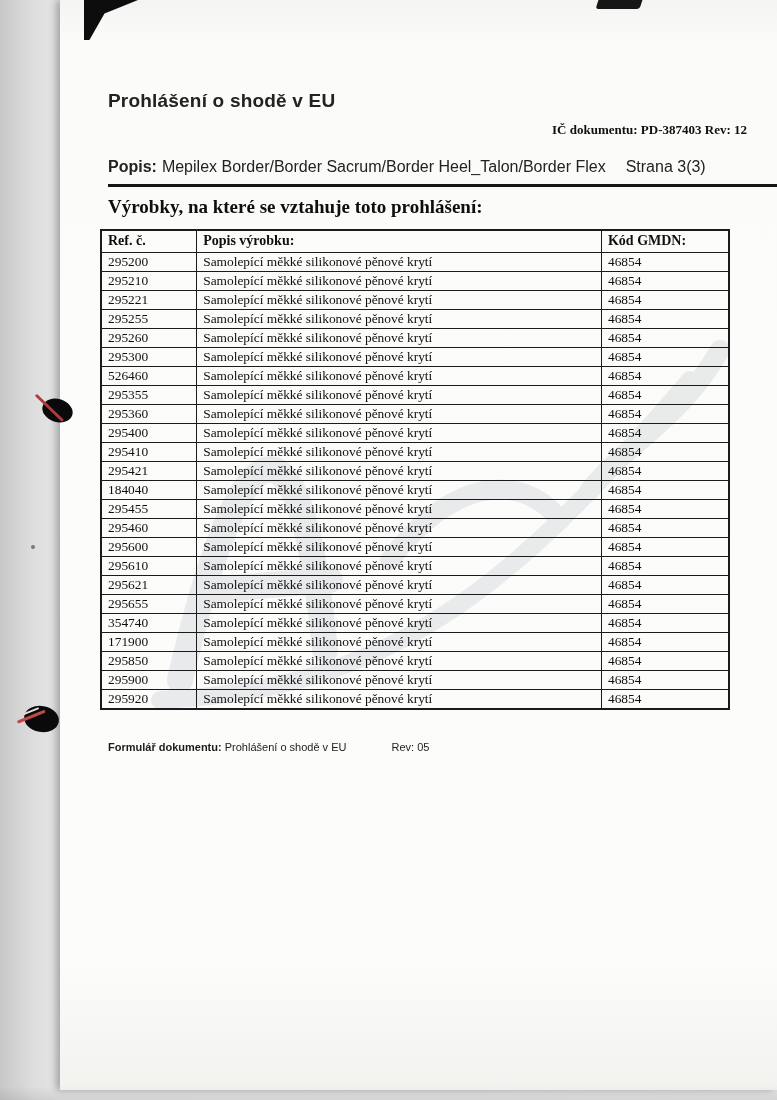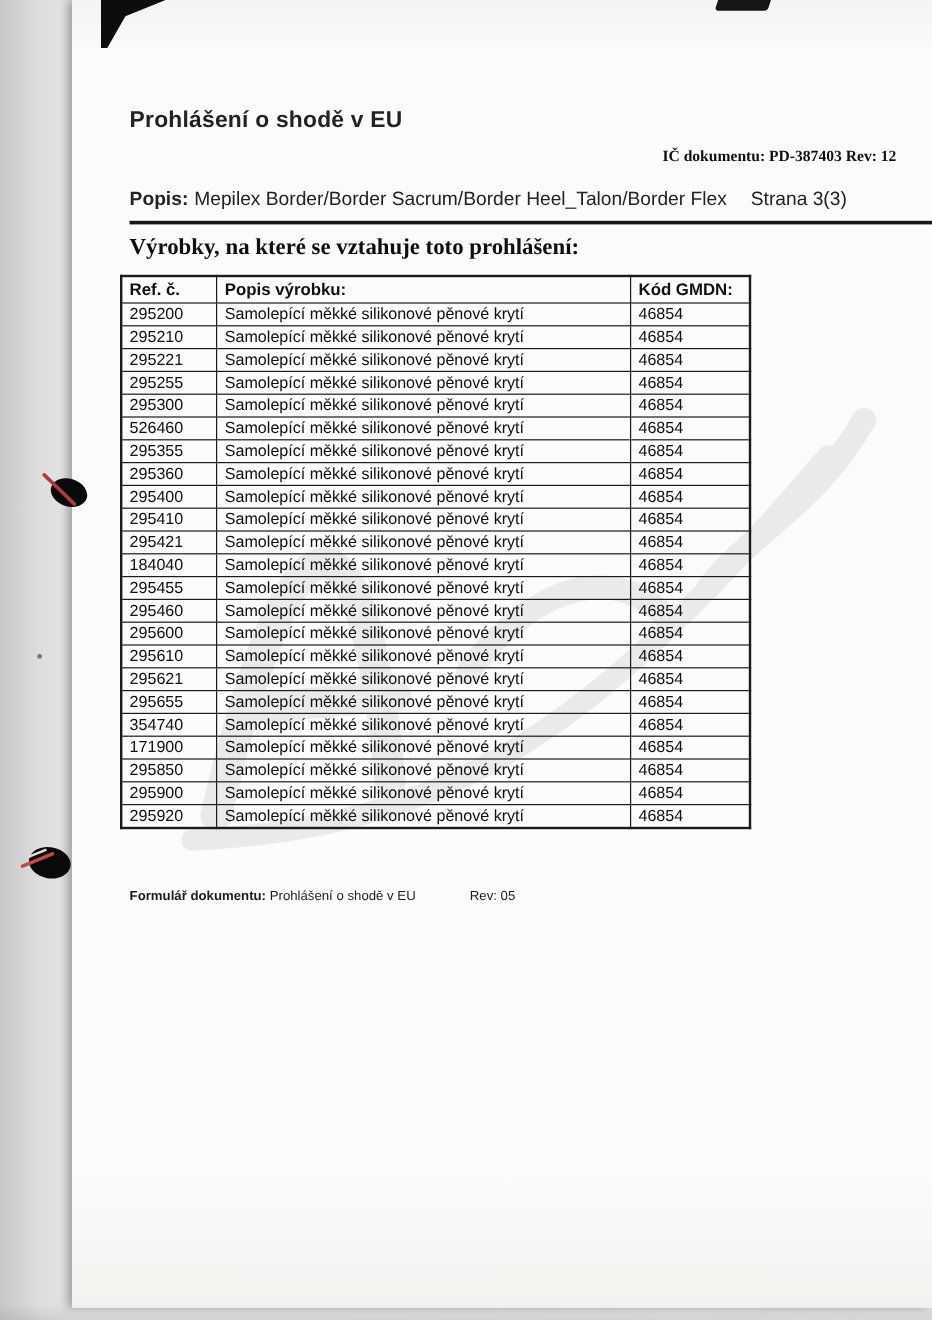--- a/index.html
+++ b/index.html
@@ -59,22 +59,22 @@
   }
   .popis-line { position:absolute; left:108px; top:158px; font-size:16px; color:#222; }
   .popis-line .lbl { font-weight:bold; margin-right:5px; }
   .popis-line .page-ind { margin-left:20px; }
   .rule { position:absolute; left:108px; right:0; top:184px; height:3px; background:#161616; }
   .section-heading {
     position:absolute; left:108px; top:196px;
     font-family:"Liberation Serif", serif; font-weight:bold; font-size:19px; color:#0e0e0e;
   }
   table.products {
-    position:absolute; left:100px; top:229px; width:526px;
-    border-collapse:collapse; font-family:Liberation Sans, sans-serif; color:#0f0f0f;
+    position:absolute; left:100px; top:229px; width:630px;
+    border-collapse:collapse; font-family:Liberation Serif, serif; color:#0f0f0f;
     border:2px solid #1b1b1b;
   }
   table.products th, table.products td { border:1px solid #1b1b1b; }
   table.products th { text-align:left; font-size:14px; padding:2px 6px 3px 6px; }
   table.products td { font-size:13.4px; padding:1px 6px; height:19px; line-height:16px; white-space:nowrap; }
   .footer-line { position:absolute; left:108px; top:741px; font-size:11px; color:#1c1c1c; }
   .footer-line .lbl { font-weight:bold; }
   .footer-line .rev { margin-left:42px; }
 </style>
 </head>
@@ -133,20 +133,25 @@
     <td>295221</td>
     <td>Samolepící měkké silikonové pěnové krytí</td>
     <td>46854</td>
   </tr>
       <tr>
     <td>295255</td>
     <td>Samolepící měkké silikonové pěnové krytí</td>
     <td>46854</td>
   </tr>
       <tr>
+    <td>295260</td>
+    <td>Samolepící měkké silikonové pěnové krytí</td>
+    <td>46854</td>
+  </tr>
+      <tr>
     <td>295300</td>
     <td>Samolepící měkké silikonové pěnové krytí</td>
     <td>46854</td>
   </tr>
       <tr>
     <td>526460</td>
     <td>Samolepící měkké silikonové pěnové krytí</td>
     <td>46854</td>
   </tr>
       <tr>

